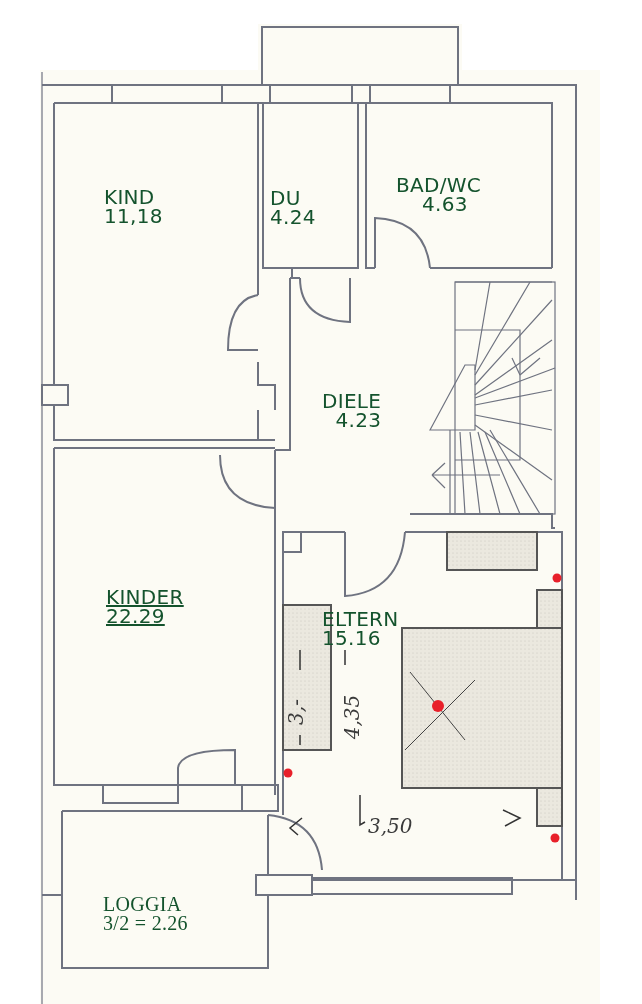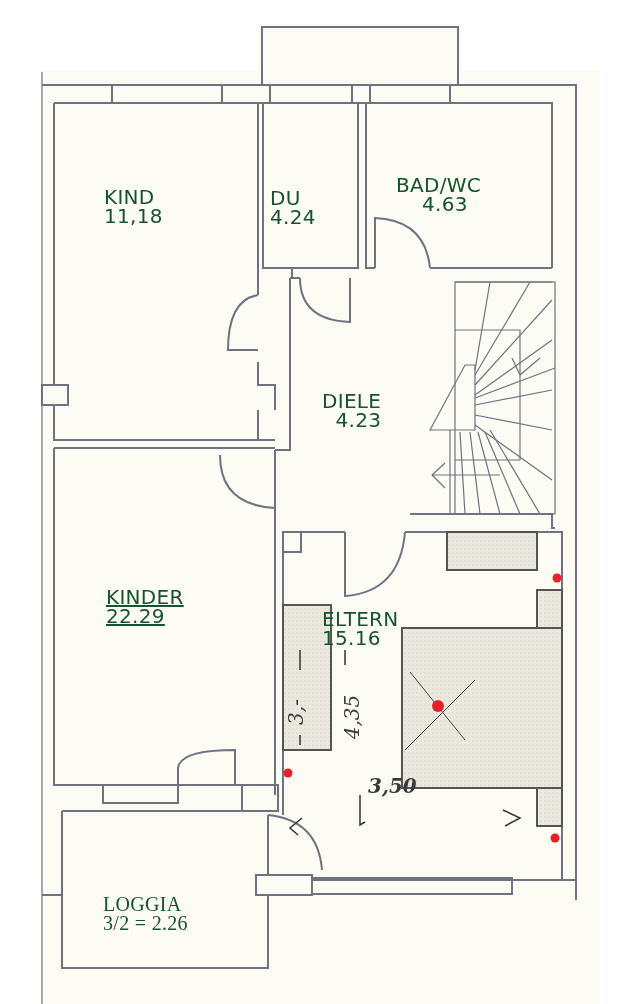--- a/index.html
+++ b/index.html
@@ -134,13 +134,13 @@
   <div>ELTERN</div>
   <div>15.16</div>
 </div>
 <div class="lbl" style="left:103px;top:895px;font-family:Liberation Serif, serif;">
   <div>LOGGIA</div>
   <div>3/2 = 2.26</div>
 </div>
 
 <div class="hand" style="left:283px;top:700px;transform:rotate(-90deg);">3,-</div>
 <div class="hand" style="left:330px;top:705px;transform:rotate(-90deg);">4,35</div>
-<div class="hand" style="left:368px;top:774px;font-weight:bold;">3,50</div>
+<div class="hand" style="left:368px;top:814px;">3,50</div>
 
 </body></html>

